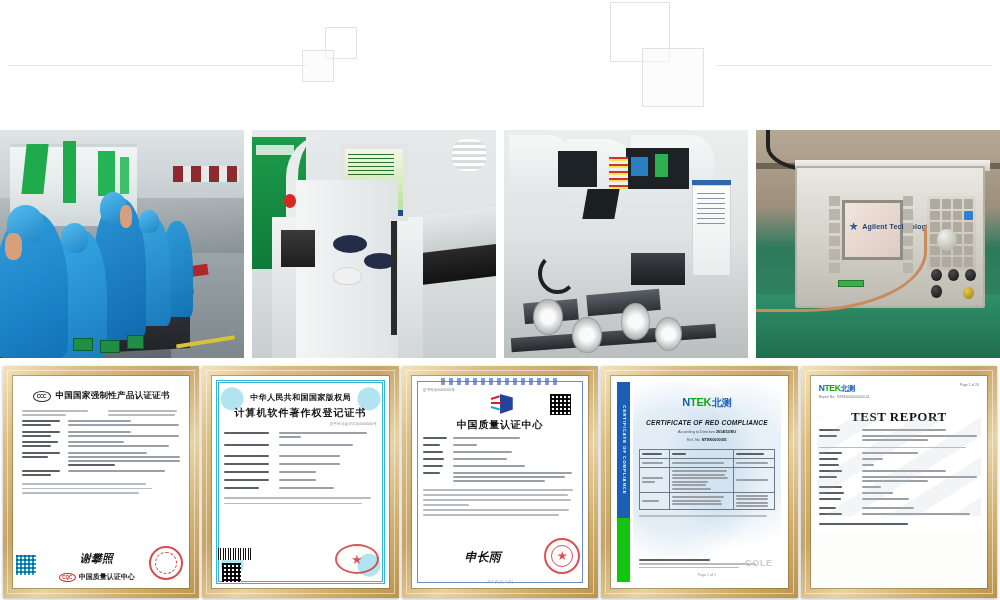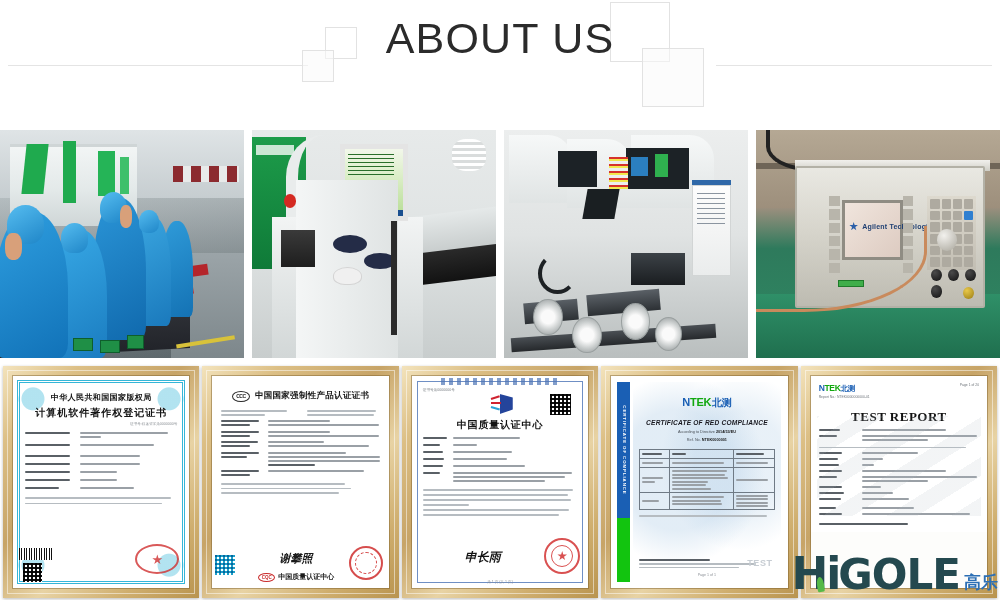--- a/index.html
+++ b/index.html
@@ -441,21 +441,20 @@
     <div class="rule left"></div>
     <div class="rule right"></div>
 
     <div class="deco-sq" style="left:325px; top:27px; width:32px; height:32px;"></div>
     <div class="deco-sq filled" style="left:302px; top:50px; width:32px; height:32px;"></div>
 
     <div class="deco-sq" style="left:610px; top:2px; width:60px; height:60px;"></div>
     <div class="deco-sq filled" style="left:642px; top:48px; width:62px; height:59px;"></div>
 
     <div class="title-block">
-      <div class="main-title">ABOUT US</div>
     </div>
   </div>
 
   <div class="photo-row">
 
     <div class="photo p1">
       <div class="ceil"></div>
       <div class="rack"></div>
       <div class="greenpanel g1"></div>
         <div class="greenpanel g2"></div>
@@ -592,20 +591,105 @@
       </div>
       <div class="cable"></div>
     </div>
   </div>
 
   <div class="cert-row">
 
     <div class="cert">
       <div class="frame"></div>
       <div class="mat">
+        <div class="cert-doc c1doc">
+          <div class="ccc-head">
+            <div class="ccc-mark">CCC</div>
+            <div class="ccc-title">中国国家强制性产品认证证书</div>
+          </div>
+          <div class="meta">
+            <div>
+                <div class="txt-line thin" style="width:90%"></div>
+                <div class="txt-line thin" style="width:60%"></div>
+              </div>
+            <div>
+                <div class="txt-line thin" style="width:95%"></div>
+                <div class="txt-line thin" style="width:92%"></div>
+              </div>
+          </div>
+          <div class="fieldrow">
+            <div class="lbl">
+                <div class="txt-line dark" style="width:92%"></div>
+                <div class="txt-line dark" style="width:70%"></div>
+              </div>
+            <div class="val">
+                <div class="txt-line" style="width:56%"></div>
+                <div class="txt-line" style="width:99%"></div>
+              </div>
+          </div>
+          <div class="fieldrow">
+            <div class="lbl">
+                <div class="txt-line dark" style="width:92%"></div>
+                <div class="txt-line dark" style="width:70%"></div>
+              </div>
+            <div class="val">
+                <div class="txt-line" style="width:56%"></div>
+                <div class="txt-line" style="width:99%"></div>
+              </div>
+          </div>
+          <div class="fieldrow">
+            <div class="lbl">
+                <div class="txt-line dark" style="width:88%"></div>
+                <div class="txt-line dark" style="width:70%"></div>
+              </div>
+            <div class="val">
+                <div class="txt-line" style="width:50%"></div>
+                <div class="txt-line" style="width:90%"></div>
+              </div>
+          </div>
+          <div class="fieldrow">
+            <div class="lbl">
+                <div class="txt-line dark" style="width:92%"></div>
+                <div class="txt-line dark" style="width:62%"></div>
+              </div>
+            <div class="val">
+              <div class="txt-line" style="width:70%"></div>
+              <div class="txt-line" style="width:100%"></div>
+              <div class="txt-line" style="width:100%"></div>
+              <div class="txt-line dark" style="width:42%"></div>
+            </div>
+          </div>
+          <div class="fieldrow">
+            <div class="lbl">
+                <div class="txt-line dark" style="width:92%"></div>
+                <div class="txt-line dark" style="width:70%"></div>
+              </div>
+            <div class="val">
+                <div class="txt-line" style="width:86%"></div>
+              </div>
+          </div>
+          <div class="para">
+            <div class="txt-line thin" style="width:78%"></div>
+            <div class="txt-line thin" style="width:82%"></div>
+            <div class="txt-line thin" style="width:74%"></div>
+          </div>
+          <div class="qr"></div>
+          <div class="sign">谢攀照</div>
+          <div class="cqc">
+            <div class="cqc-mark">CQC</div>
+            <div class="cqc-txt">中国质量认证中心</div>
+          </div>
+          <div class="seal"></div>
+        </div>
+      </div>
+    </div>
+
+    <div class="cert">
+      <div class="frame"></div>
+      <div class="mat">
         <div class="cert-doc c2doc">
           <div class="orn"></div>
           <div class="inner">
             <div class="t1">中华人民共和国国家版权局</div>
             <div class="t2">计算机软件著作权登记证书</div>
             <div class="tiny">证书号:软著登字第0000000号</div>
             <div class="frow">
               <div class="lb">
                   <div class="txt-line dark" style="width:92%"></div>
                 </div>
@@ -665,105 +749,20 @@
             <div class="para2">
               <div class="txt-line thin" style="width:96%"></div>
               <div class="txt-line thin" style="width:90%"></div>
             </div>
           </div>
           <div class="barcode"></div>
           <div class="qr2"></div>
           <div class="oval-seal">
             <span class="star">★</span>
           </div>
-        </div>
-      </div>
-    </div>
-
-    <div class="cert">
-      <div class="frame"></div>
-      <div class="mat">
-        <div class="cert-doc c1doc">
-          <div class="ccc-head">
-            <div class="ccc-mark">CCC</div>
-            <div class="ccc-title">中国国家强制性产品认证证书</div>
-          </div>
-          <div class="meta">
-            <div>
-                <div class="txt-line thin" style="width:90%"></div>
-                <div class="txt-line thin" style="width:60%"></div>
-              </div>
-            <div>
-                <div class="txt-line thin" style="width:95%"></div>
-                <div class="txt-line thin" style="width:92%"></div>
-              </div>
-          </div>
-          <div class="fieldrow">
-            <div class="lbl">
-                <div class="txt-line dark" style="width:92%"></div>
-                <div class="txt-line dark" style="width:70%"></div>
-              </div>
-            <div class="val">
-                <div class="txt-line" style="width:56%"></div>
-                <div class="txt-line" style="width:99%"></div>
-              </div>
-          </div>
-          <div class="fieldrow">
-            <div class="lbl">
-                <div class="txt-line dark" style="width:92%"></div>
-                <div class="txt-line dark" style="width:70%"></div>
-              </div>
-            <div class="val">
-                <div class="txt-line" style="width:56%"></div>
-                <div class="txt-line" style="width:99%"></div>
-              </div>
-          </div>
-          <div class="fieldrow">
-            <div class="lbl">
-                <div class="txt-line dark" style="width:88%"></div>
-                <div class="txt-line dark" style="width:70%"></div>
-              </div>
-            <div class="val">
-                <div class="txt-line" style="width:50%"></div>
-                <div class="txt-line" style="width:90%"></div>
-              </div>
-          </div>
-          <div class="fieldrow">
-            <div class="lbl">
-                <div class="txt-line dark" style="width:92%"></div>
-                <div class="txt-line dark" style="width:62%"></div>
-              </div>
-            <div class="val">
-              <div class="txt-line" style="width:70%"></div>
-              <div class="txt-line" style="width:100%"></div>
-              <div class="txt-line" style="width:100%"></div>
-              <div class="txt-line dark" style="width:42%"></div>
-            </div>
-          </div>
-          <div class="fieldrow">
-            <div class="lbl">
-                <div class="txt-line dark" style="width:92%"></div>
-                <div class="txt-line dark" style="width:70%"></div>
-              </div>
-            <div class="val">
-                <div class="txt-line" style="width:86%"></div>
-              </div>
-          </div>
-          <div class="para">
-            <div class="txt-line thin" style="width:78%"></div>
-            <div class="txt-line thin" style="width:82%"></div>
-            <div class="txt-line thin" style="width:74%"></div>
-          </div>
-          <div class="qr"></div>
-          <div class="sign">谢攀照</div>
-          <div class="cqc">
-            <div class="cqc-mark">CQC</div>
-            <div class="cqc-txt">中国质量认证中心</div>
-          </div>
-          <div class="seal"></div>
         </div>
       </div>
     </div>
 
     <div class="cert">
       <div class="frame"></div>
       <div class="mat">
         <div class="cert-doc c3doc">
           <div class="orn3"></div>
           <div class="inner3">
@@ -922,21 +921,21 @@
               </div>
             </div>
             <div class="note4">
               <div class="txt-line thin" style="width:94%"></div>
             </div>
             <div class="foot4">
               <div class="txt-line dark" style="width:52%"></div>
               <div class="txt-line thin" style="width:86%"></div>
               <div class="txt-line thin" style="width:74%"></div>
             </div>
-            <div class="wm">TEST</div>
+            <div class="wm">GOLE</div>
             <div class="pg4">Page 1 of 1</div>
           </div>
         </div>
       </div>
     </div>
 
     <div class="cert">
       <div class="frame"></div>
       <div class="mat">
         <div class="cert-doc c5doc">
@@ -1060,20 +1059,14 @@
           <div class="sect5" style="margin-top:8px">
             <div class="txt-line dark" style="width:56%"></div>
           </div>
 
           <div class="wm5"></div>
         </div>
       </div>
     </div>
   </div>
 
-  <div class="higole">
-    <span class="hi">Hi</span>
-    <span class="leaf"></span>
-    <span class="gole">GOLE</span>
-    <span class="cn5">高乐</span>
-  </div>
 
 </div>
 
 </body></html>

